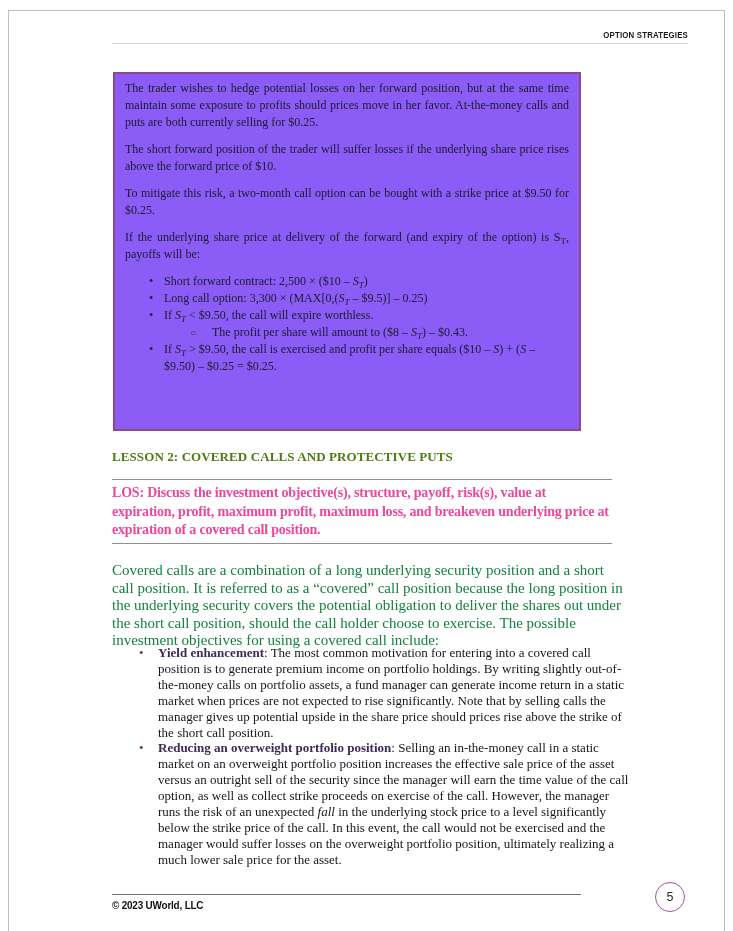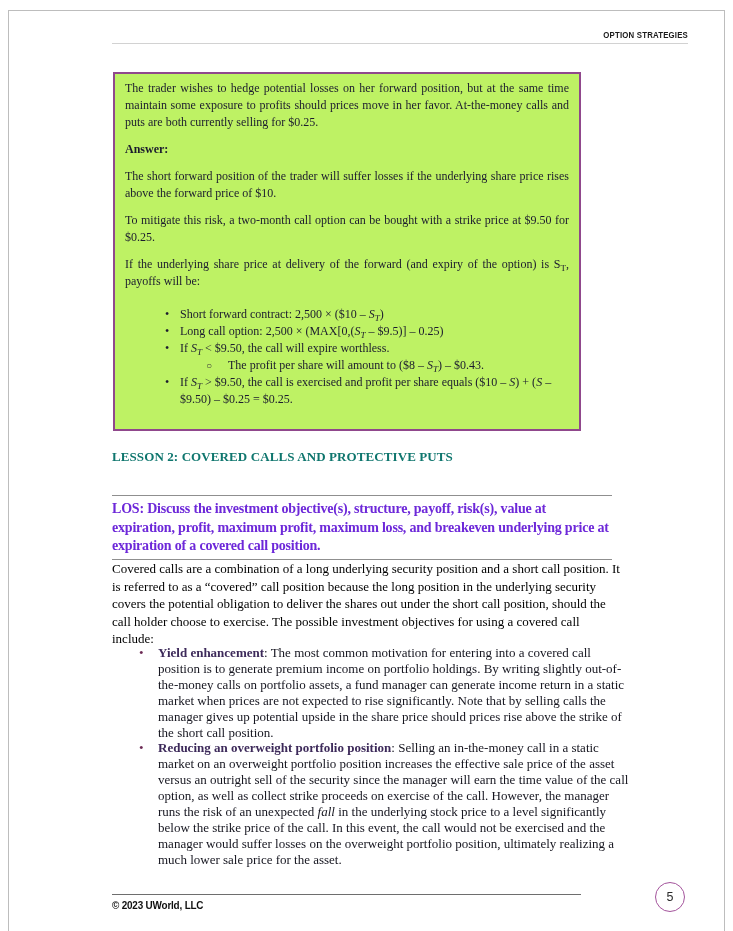--- a/index.html
+++ b/index.html
@@ -47,32 +47,32 @@
   }
   
   .example-box {
     position: absolute;
     left: 113px;
     top: 72px;
     width: 468px;
     height: 359px;
     box-sizing: border-box;
     border: 2px solid #90488c;
-    background: #bef264;
+    background: #8b5cf6;
     padding: 6px 10px 4px 10px;
     color: #1b1b2e;
     font-size: 12px;
     line-height: 17px;
     text-align: justify;
     overflow: hidden;
   }
   .example-box p { margin: 0 0 10px 0; }
   .example-box .formula-list {
     list-style: none;
-    margin: 16px;
+    margin: 0;
     padding: 0 0 0 39px;
     text-align: left;
   }
   .example-box .formula-list > li { position: relative; }
   .example-box .formula-list > li::before {
     content: "\2022";
     position: absolute;
     left: -15px;
     color: #1b1b2e;
   }
@@ -90,48 +90,48 @@
   }
   .fvar { font-style: italic; }
   sub { font-size: 9px; line-height: 0; }
   sub.fvar { font-style: italic; }
   
   .lesson-heading {
     position: absolute;
     left: 112px;
     top: 449px;
     width: 512px;
-    color: #0f766e;
+    color: #4d7c0f;
     font-weight: 700;
     font-size: 13px;
     letter-spacing: 0.1px;
   }
   
   .los-block {
     position: absolute;
     left: 112px;
-    top: 495px;
+    top: 479px;
     width: 500px;
     border-top: 1px solid #8f8f8f;
     border-bottom: 1px solid #8f8f8f;
     padding: 4px 0 3px 0;
-    color: #6d28d9;
+    color: #ec4899;
     font-weight: 700;
     font-size: 14px;
     line-height: 18.5px;
     letter-spacing: -0.2px;
   }
   
   .intro-paragraph {
     position: absolute;
     left: 112px;
     top: 547px;
     width: 512px;
-    color: #000000;
-    font-size: 13px;
+    color: #15803d;
+    font-size: 15px;
     line-height: 17.6px;
   }
   .body-list {
     position: absolute;
     left: 112px;
     top: 637px;
     width: 512px;
     box-sizing: border-box;
     list-style: none;
     margin: 8px;
@@ -190,27 +190,26 @@
 </head>
 <body>
 
 <div class="sheet"></div>
 
 <div class="running-header">OPTION STRATEGIES</div>
 <div class="header-rule"></div>
 
 <div class="example-box">
   <p><span>The trader wishes to hedge potential losses on her forward position, but at the same time maintain some exposure to profits should prices move in her favor. At-the-money calls and puts are both currently selling for $0.25.</span></p>
-  <p><b>Answer:</b></p>
   <p><span>The short forward position of the trader will suffer losses if the underlying share price rises above the forward price of $10.</span></p>
   <p><span>To mitigate this risk, a two-month call option can be bought with a strike price at $9.50 for $0.25.</span></p>
   <p><span>If the underlying share price at delivery of the forward (and expiry of the option) is S</span><sub>T</sub><span>, payoffs will be:</span></p>
   <ul class="formula-list">
     <li><span>Short forward contract: 2,500 × ($10 – </span><span class="fvar">S</span><sub class="fvar">T</sub><span>)</span></li>
-    <li><span>Long call option: 2,500 × (MAX[0,(</span><span class="fvar">S</span><sub class="fvar">T</sub><span> – $9.5)] – 0.25)</span></li>
+    <li><span>Long call option: 3,300 × (MAX[0,(</span><span class="fvar">S</span><sub class="fvar">T</sub><span> – $9.5)] – 0.25)</span></li>
     <li><span>If </span><span class="fvar">S</span><sub class="fvar">T</sub><span> &lt; $9.50, the call will expire worthless.</span>
       <div class="sub-item"><span>The profit per share will amount to ($8 – </span><span class="fvar">S</span><sub class="fvar">T</sub><span>) – $0.43.</span></div>
     </li>
     <li><span>If </span><span class="fvar">S</span><sub class="fvar">T</sub><span> &gt; $9.50, the call is exercised and profit per share equals ($10 – </span><span class="fvar">S</span><span>) + (</span><span class="fvar">S</span><span> – $9.50) – $0.25 = $0.25.</span></li>
   </ul>
 </div>
 
 <div class="lesson-heading">LESSON 2: COVERED CALLS AND PROTECTIVE PUTS</div>
 
 <div class="los-block">LOS: Discuss the investment objective(s), structure, payoff, risk(s), value at expiration, profit, maximum profit, maximum loss, and breakeven underlying price at expiration of a covered call position.</div>

